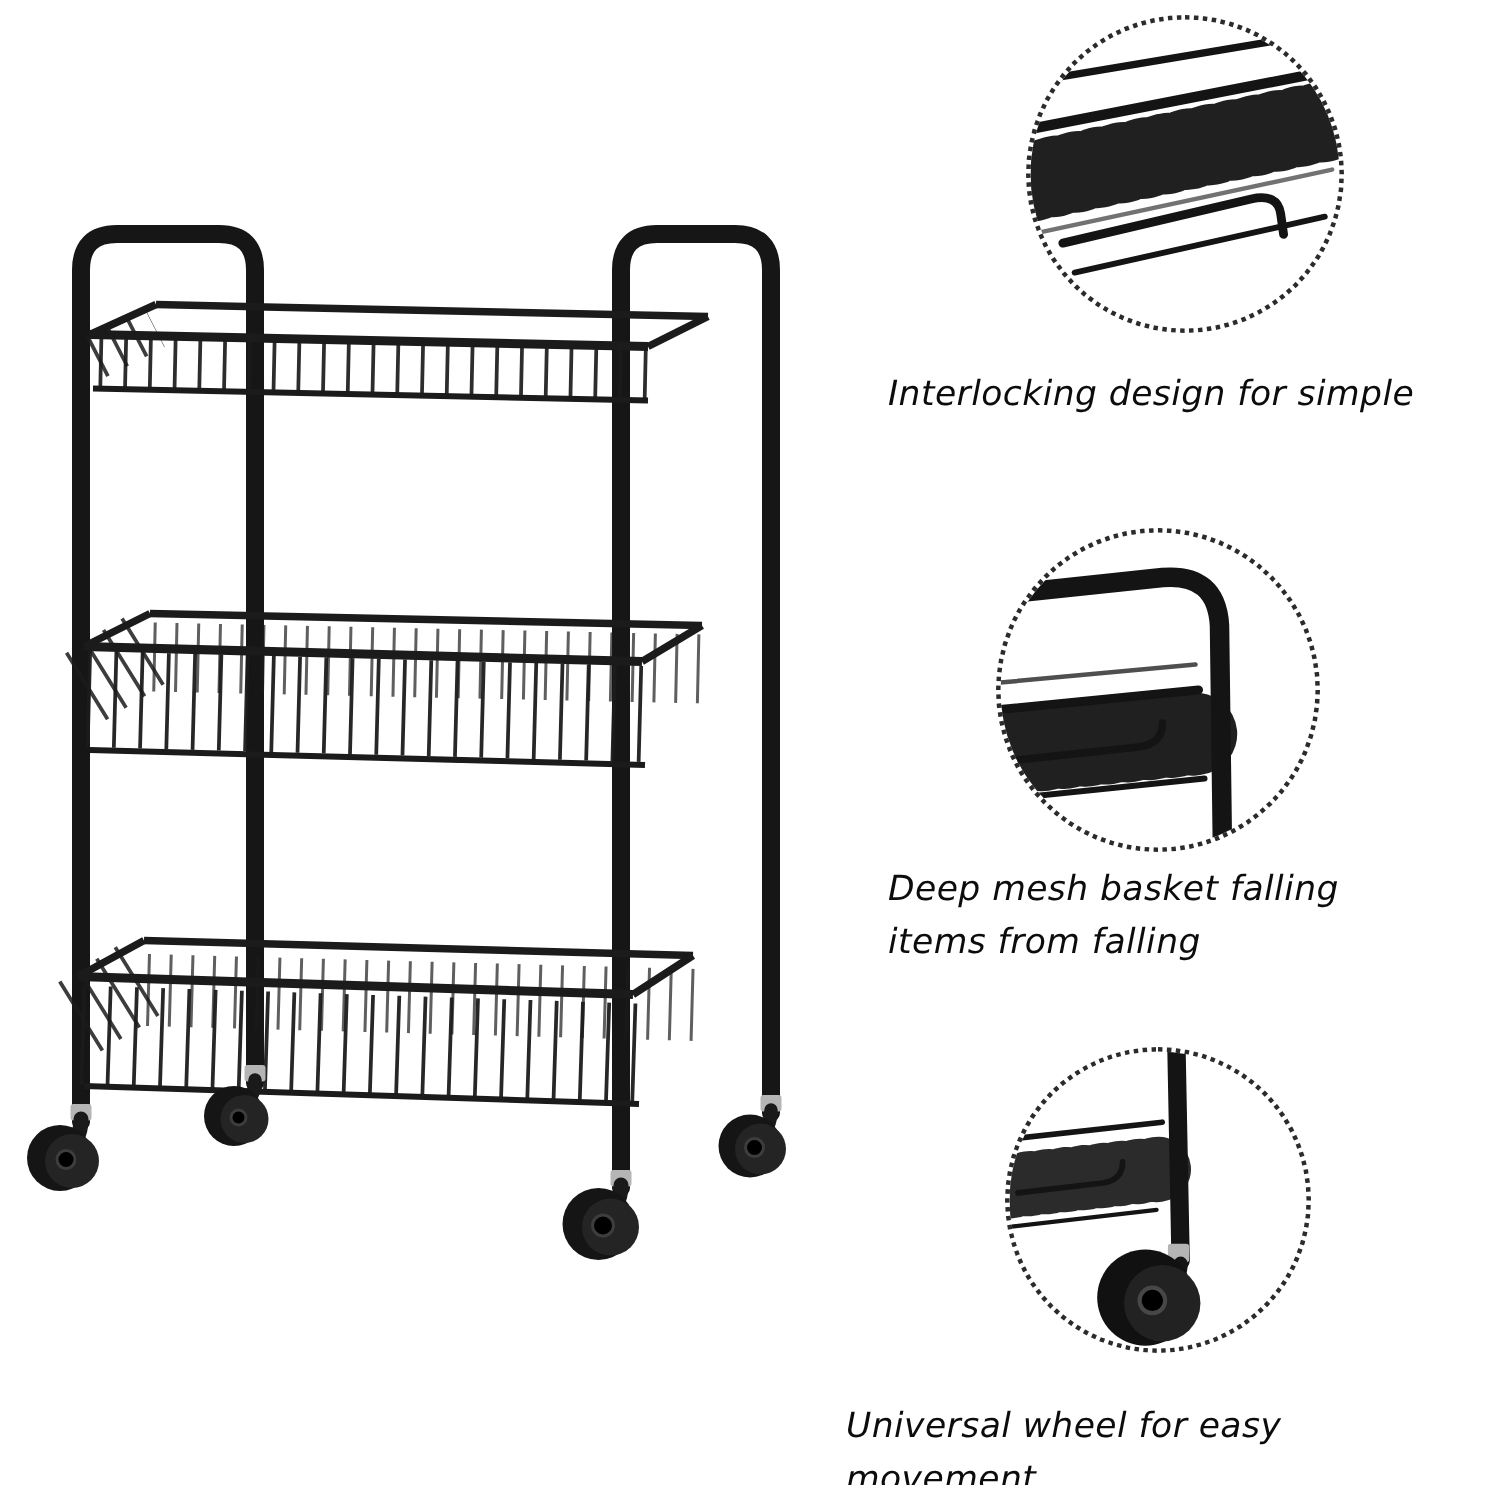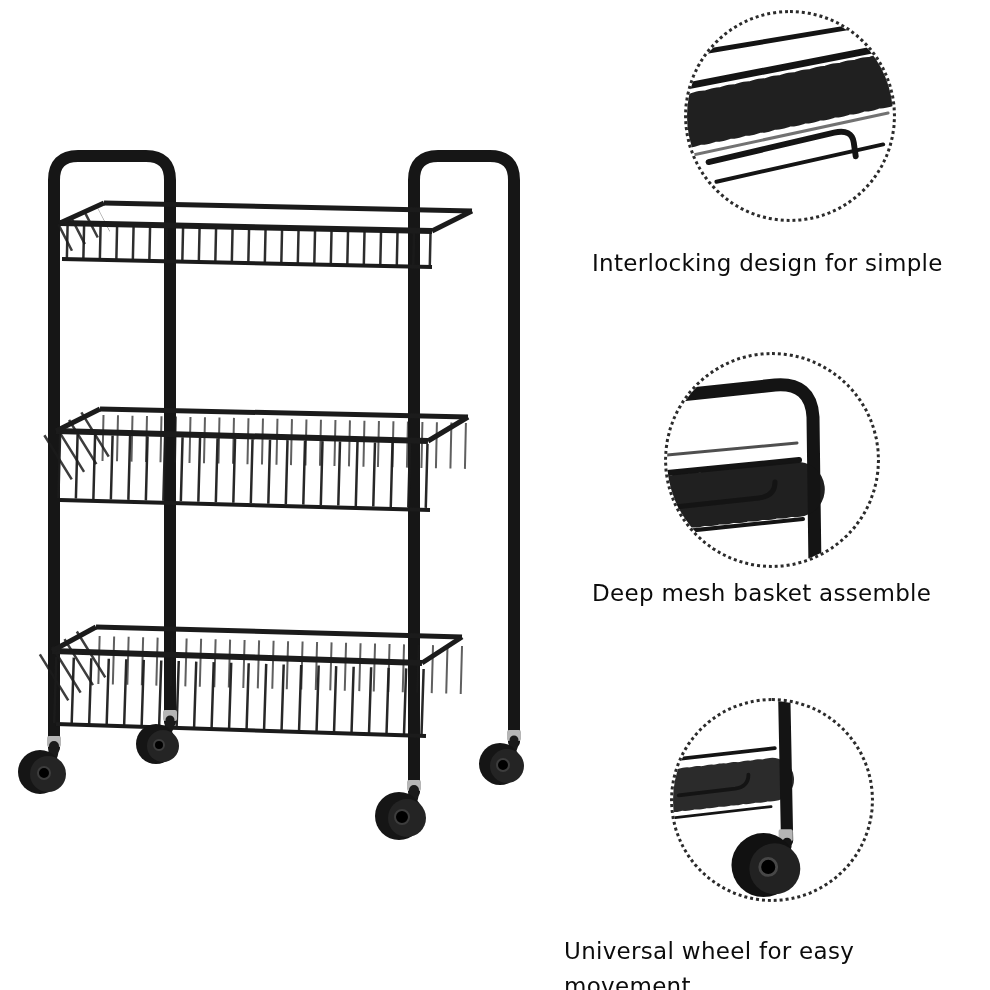--- a/index.html
+++ b/index.html
@@ -1,17 +1,17 @@
 <!DOCTYPE html>
 <html><head>
 <meta charset="utf-8">
 <style>
   * { margin:0; padding:0; box-sizing:border-box; }
   html,body { width:990px; height:990px; background:#ffffff; font-family:"DejaVu Sans", sans-serif; }
-  .canvas { position:relative; width:990px; height:990px; background:#ffffff; overflow:hidden; }
+  .canvas { position:relative; width:990px; height:990px; background:#ffffff; overflow:hidden;font-style:italic; }
   .cart-svg { position:absolute; left:0; top:0; }
   .circle { position:absolute; border:3px dotted #2b2b2b; border-radius:50%; overflow:hidden; background:#ffffff; }
   .circle svg { width:100%; height:100%; display:block; }
   .caption { position:absolute; font-size:23px; color:#0c0c0c; line-height:1.5; letter-spacing:.3px; }
   #co1 { left:684px; top:10px;  width:212px; height:212px; }
   #co2 { left:664px; top:352px; width:216px; height:216px; }
   #co3 { left:670px; top:698px; width:204px; height:204px; }
   #cap1 { left:592px; top:246px; width:380px; }
   #cap2 { left:592px; top:576px; width:360px; }
   #cap3 { left:564px; top:934px; width:420px; }
@@ -112,21 +112,22 @@
         <path d="M-5 42 L108 30 Q144 27 146 62 L148 214" stroke-width="13"></path>
         <line x1="0" y1="100" x2="130" y2="88" stroke-width="3" opacity="0.75"></line>
         <line x1="0" y1="118" x2="132" y2="105" stroke-width="6"></line>
         <line x1="-2" y1="148" x2="134" y2="134" stroke-width="55" stroke-dasharray="2.5 12" opacity="0.95"></line>
         <path d="M8 152 L92 143 Q108 141 108 127" stroke-width="5"></path>
         <line x1="0" y1="178" x2="136" y2="164" stroke-width="4"></line>
       </g>
     </svg>
   </div>
   <div class="caption" id="cap2">
-    <div>Deep mesh basket assemble</div>
+    <div>Deep mesh basket falling</div>
+    <div>items from falling</div>
   </div>
 
   <div class="circle" id="co3">
     <svg viewBox="0 0 210 210">
       <g stroke="#141414" fill="none" stroke-linecap="round">
         <line x1="0" y1="62" x2="108" y2="50" stroke-width="4"></line>
         <line x1="0" y1="95" x2="108" y2="83" stroke-width="46" stroke-dasharray="2 11" opacity="0.9"></line>
         <path d="M6 100 L66 93 Q80 91 80 78" stroke-width="4"></path>
         <line x1="0" y1="124" x2="104" y2="112" stroke-width="3"></line>
         <line x1="118" y1="-5" x2="121" y2="148" stroke-width="13"></line>

